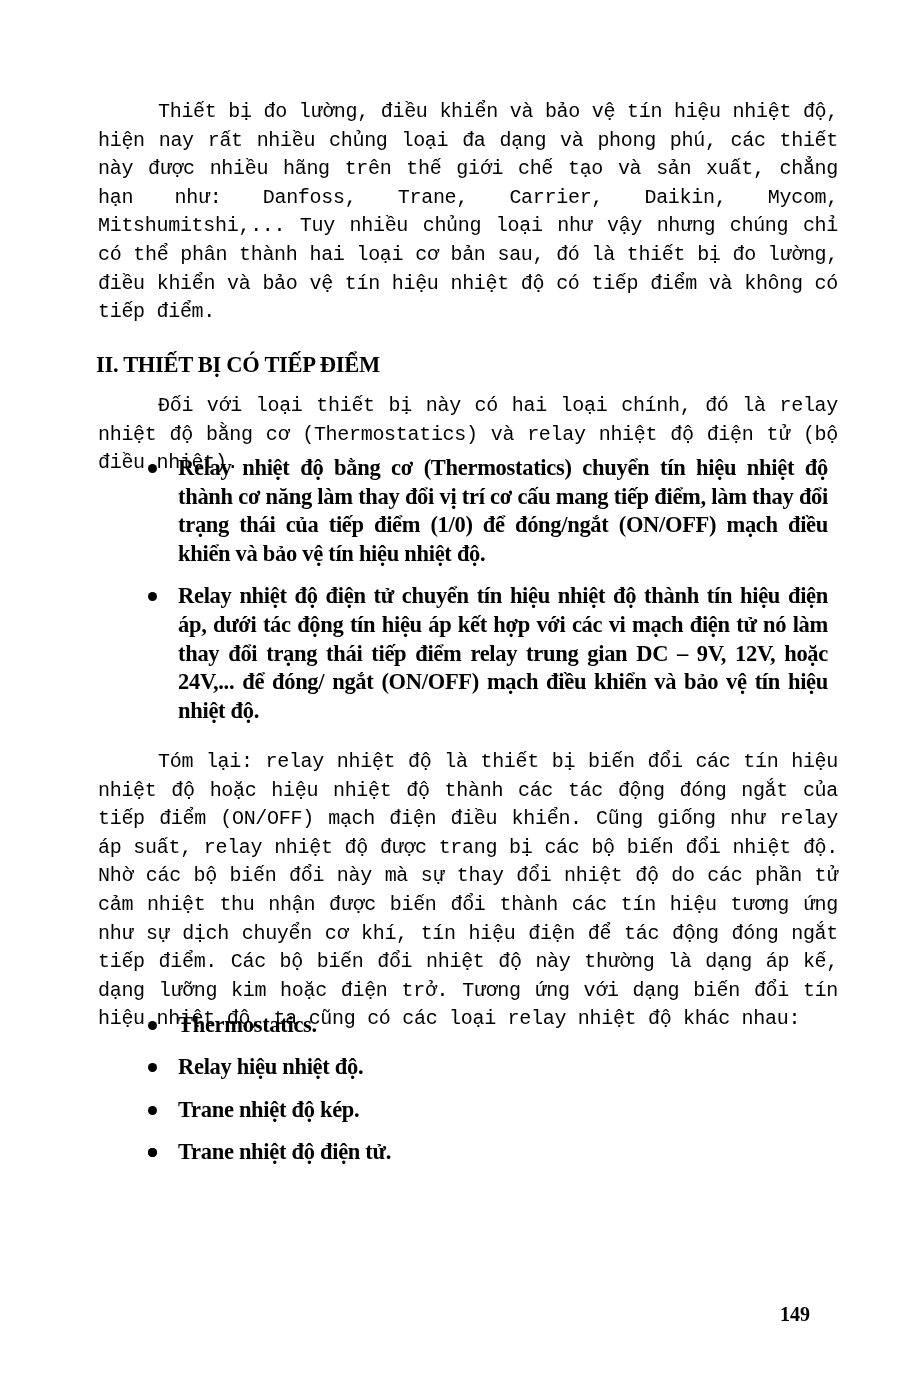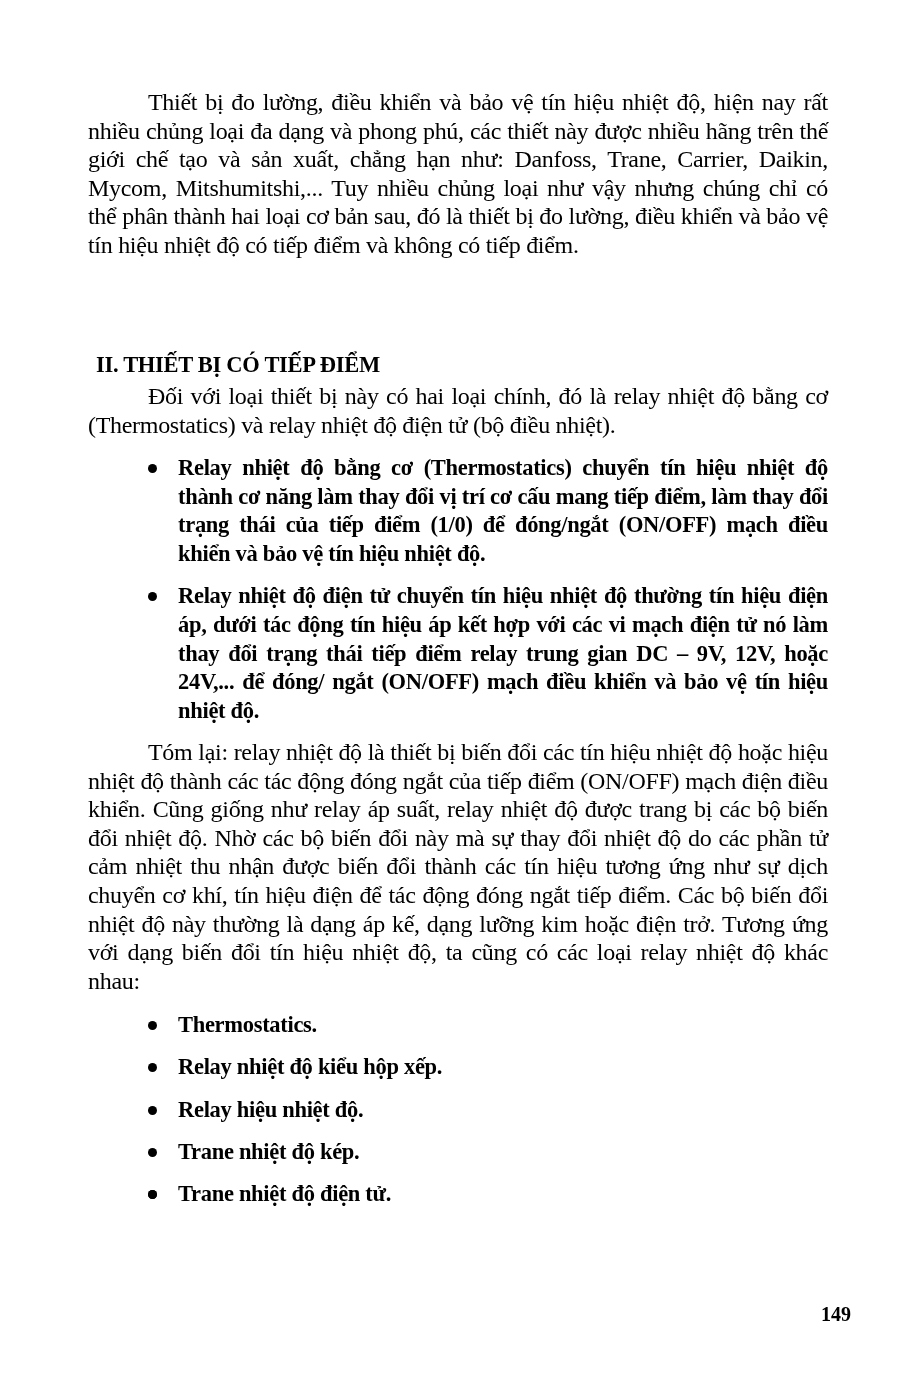--- a/index.html
+++ b/index.html
@@ -3,70 +3,69 @@
   <meta charset="utf-8">
   <style>
     html, body { margin: 0; padding: 0; background: #ffffff; }
     body {
       width: 916px; height: 1388px; position: relative; overflow: hidden;
       font-family: "Liberation Serif", "DejaVu Serif", serif;
       color: #000000;
     }
     .page { position: absolute; left: 88px; top: 88px; width: 740px; }
     .para {
-      font-size: 24px; line-height: 28.6px; text-align: justify;
-      margin: 0; text-indent: 60px; letter-spacing: -0.3px;
+      font-size: 20px; line-height: 28.6px; text-align: justify;
+      margin: 10px; text-indent: 60px; letter-spacing: -0.3px; font-family: Liberation Mono, monospace;
     }
     .heading {
       font-size: 22.5px; font-weight: bold; margin: 8px;
       position: absolute; left: 0; top: 256px; letter-spacing: -0.3px;
     }
     .block { position: absolute; left: 0; width: 740px; }
     ul.bullets { list-style: none; margin: 0; padding: 0; font-weight: bold; }
     ul.bullets li {
       position: relative; padding-left: 90px;
       font-size: 22.5px; line-height: 28.6px; text-align: justify;
       letter-spacing: -0.3px;
     }
     ul.bullets li .dot {
       position: absolute; left: 60px; top: 10px; width: 9px; height: 9px;
       border-radius: 50%; background: #000;
     }
     ul.short li { margin-bottom: 13.7px; text-align: left; }
     .page-number {
-      position: absolute; left: 821px; top: 1303px;
+      position: absolute; left: 780px; top: 1303px;
       font-size: 20px; font-weight: bold;
     }
   </style>
 </head>
 <body>
 
 <div class="page">
   <p class="para block" style="top:0;">Thiết bị đo lường, điều khiển và bảo vệ tín hiệu nhiệt độ, hiện nay rất nhiều chủng loại đa dạng và phong phú, các thiết này được nhiều hãng trên thế giới chế tạo và sản xuất, chẳng hạn như: Danfoss, Trane, Carrier, Daikin, Mycom, Mitshumitshi,... Tuy nhiều chủng loại như vậy nhưng chúng chỉ có thể phân thành hai loại cơ bản sau, đó là thiết bị đo lường, điều khiển và bảo vệ tín hiệu nhiệt độ có tiếp điểm và không có tiếp điểm.</p>
 
   <h2 class="heading">II. THIẾT BỊ CÓ TIẾP ĐIỂM</h2>
 
   <p class="para block" style="top:294px;">Đối với loại thiết bị này có hai loại chính, đó là relay nhiệt độ bằng cơ (Thermostatics) và relay nhiệt độ điện tử (bộ điều nhiệt).</p>
 
   <ul class="bullets block" style="top:366px;">
     <li style="margin-bottom:14px;">
       <span class="dot"></span>
       <span>Relay nhiệt độ bằng cơ (Thermostatics) chuyển tín hiệu nhiệt độ thành cơ năng làm thay đổi vị trí cơ cấu mang tiếp điểm, làm thay đổi trạng thái của tiếp điểm (1/0) để đóng/ngắt (ON/OFF) mạch điều khiển và bảo vệ tín hiệu nhiệt độ.</span>
     </li>
     <li>
       <span class="dot"></span>
-      <span>Relay nhiệt độ điện tử chuyển tín hiệu nhiệt độ thường tín hiệu điện áp, dưới tác động tín hiệu áp kết hợp với các vi mạch điện tử nó làm thay đổi trạng thái tiếp điểm relay trung gian DC – 9V, 12V, hoặc 24V,... để đóng/ ngắt (ON/OFF) mạch điều khiển và bảo vệ tín hiệu nhiệt độ.</span>
+      <span>Relay nhiệt độ điện tử chuyển tín hiệu nhiệt độ thành tín hiệu điện áp, dưới tác động tín hiệu áp kết hợp với các vi mạch điện tử nó làm thay đổi trạng thái tiếp điểm relay trung gian DC – 9V, 12V, hoặc 24V,... để đóng/ ngắt (ON/OFF) mạch điều khiển và bảo vệ tín hiệu nhiệt độ.</span>
     </li>
   </ul>
 
   <p class="para block" style="top:650px;">Tóm lại: relay nhiệt độ là thiết bị biến đổi các tín hiệu nhiệt độ hoặc hiệu nhiệt độ thành các tác động đóng ngắt của tiếp điểm (ON/OFF) mạch điện điều khiển. Cũng giống như relay áp suất, relay nhiệt độ được trang bị các bộ biến đổi nhiệt độ. Nhờ các bộ biến đổi này mà sự thay đổi nhiệt độ do các phần tử cảm nhiệt thu nhận được biến đổi thành các tín hiệu tương ứng như sự dịch chuyển cơ khí, tín hiệu điện để tác động đóng ngắt tiếp điểm. Các bộ biến đổi nhiệt độ này thường là dạng áp kế, dạng lưỡng kim hoặc điện trở. Tương ứng với dạng biến đổi tín hiệu nhiệt độ, ta cũng có các loại relay nhiệt độ khác nhau:</p>
 
   <ul class="bullets short block" style="top:923px;">
     <li><span class="dot"></span><span>Thermostatics.</span></li>
-    <li><span class="dot"></span><span>Relay nhiệt độ kiểu hộp xếp.</span></li>
     <li><span class="dot"></span><span>Relay hiệu nhiệt độ.</span></li>
     <li><span class="dot"></span><span>Trane nhiệt độ kép.</span></li>
     <li><span class="dot"></span></li>
     <li><span class="dot"></span><span>Trane nhiệt độ điện tử.</span></li>
   </ul>
 </div>
 
 <div class="page-number">149</div>
 
 </body></html>

